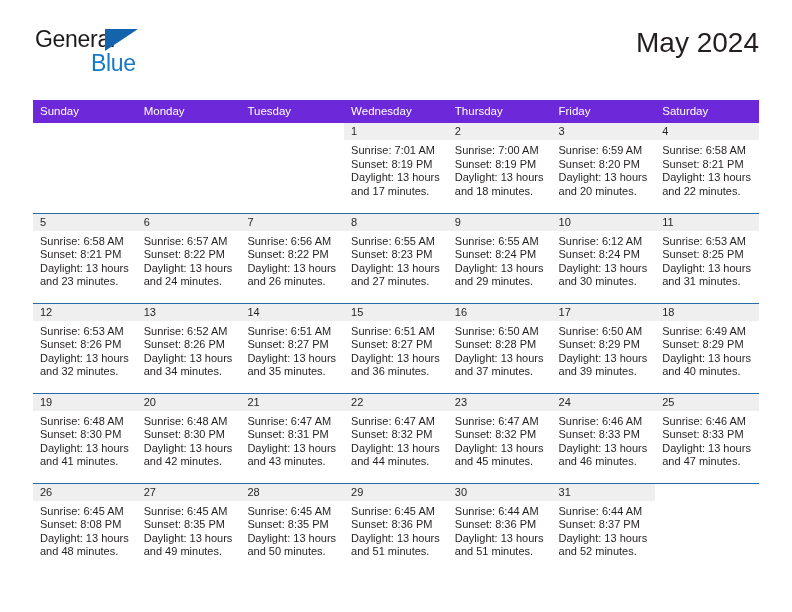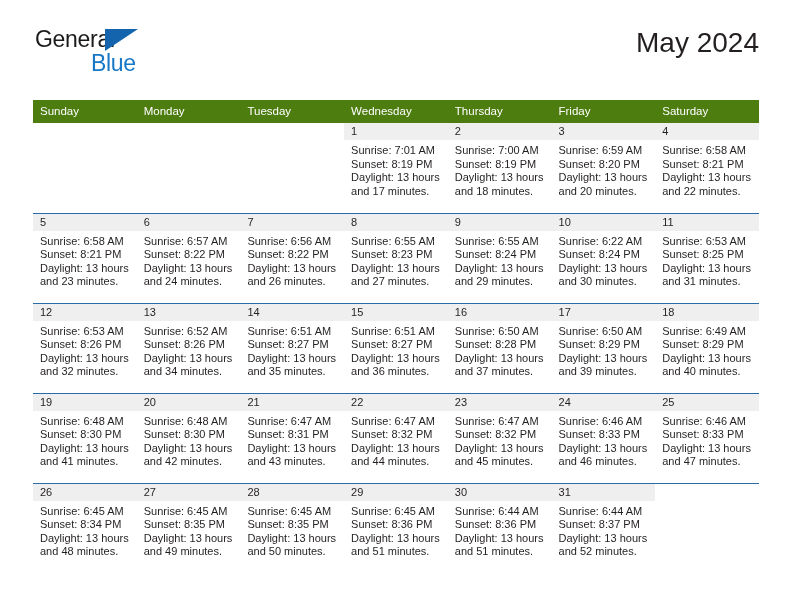--- a/index.html
+++ b/index.html
@@ -86,21 +86,21 @@
 
   
   .calendar {
     margin: 0 33px;
     width: 726px;
     border-collapse: collapse;
     table-layout: fixed;
   }
 
   .calendar thead th {
-    background: #4d7c0f;
+    background: #6d28d9;
     color: #ffffff;
     font-size: 11.5px;
     font-weight: 400;
     text-align: left;
     padding: 5px 0 5px 7px;
     height: 21px;
     line-height: 13px;
   }
 
   .calendar tbody td {
@@ -254,21 +254,21 @@
           <div class="cell-body">
             <div>Sunrise: 6:55 AM</div>
             <div>Sunset: 8:24 PM</div>
             <div>Daylight: 13 hours</div>
             <div>and 29 minutes.</div>
           </div>
         </td>
         <td>
           <div class="daynum-band">10</div>
           <div class="cell-body">
-            <div>Sunrise: 6:22 AM</div>
+            <div>Sunrise: 6:12 AM</div>
             <div>Sunset: 8:24 PM</div>
             <div>Daylight: 13 hours</div>
             <div>and 30 minutes.</div>
           </div>
         </td>
         <td>
           <div class="daynum-band">11</div>
           <div class="cell-body">
             <div>Sunrise: 6:53 AM</div>
             <div>Sunset: 8:25 PM</div>
@@ -405,21 +405,21 @@
             <div>Daylight: 13 hours</div>
             <div>and 47 minutes.</div>
           </div>
         </td>
       </tr>
       <tr>
         <td>
           <div class="daynum-band">26</div>
           <div class="cell-body">
             <div>Sunrise: 6:45 AM</div>
-            <div>Sunset: 8:34 PM</div>
+            <div>Sunset: 8:08 PM</div>
             <div>Daylight: 13 hours</div>
             <div>and 48 minutes.</div>
           </div>
         </td>
         <td>
           <div class="daynum-band">27</div>
           <div class="cell-body">
             <div>Sunrise: 6:45 AM</div>
             <div>Sunset: 8:35 PM</div>
             <div>Daylight: 13 hours</div>

